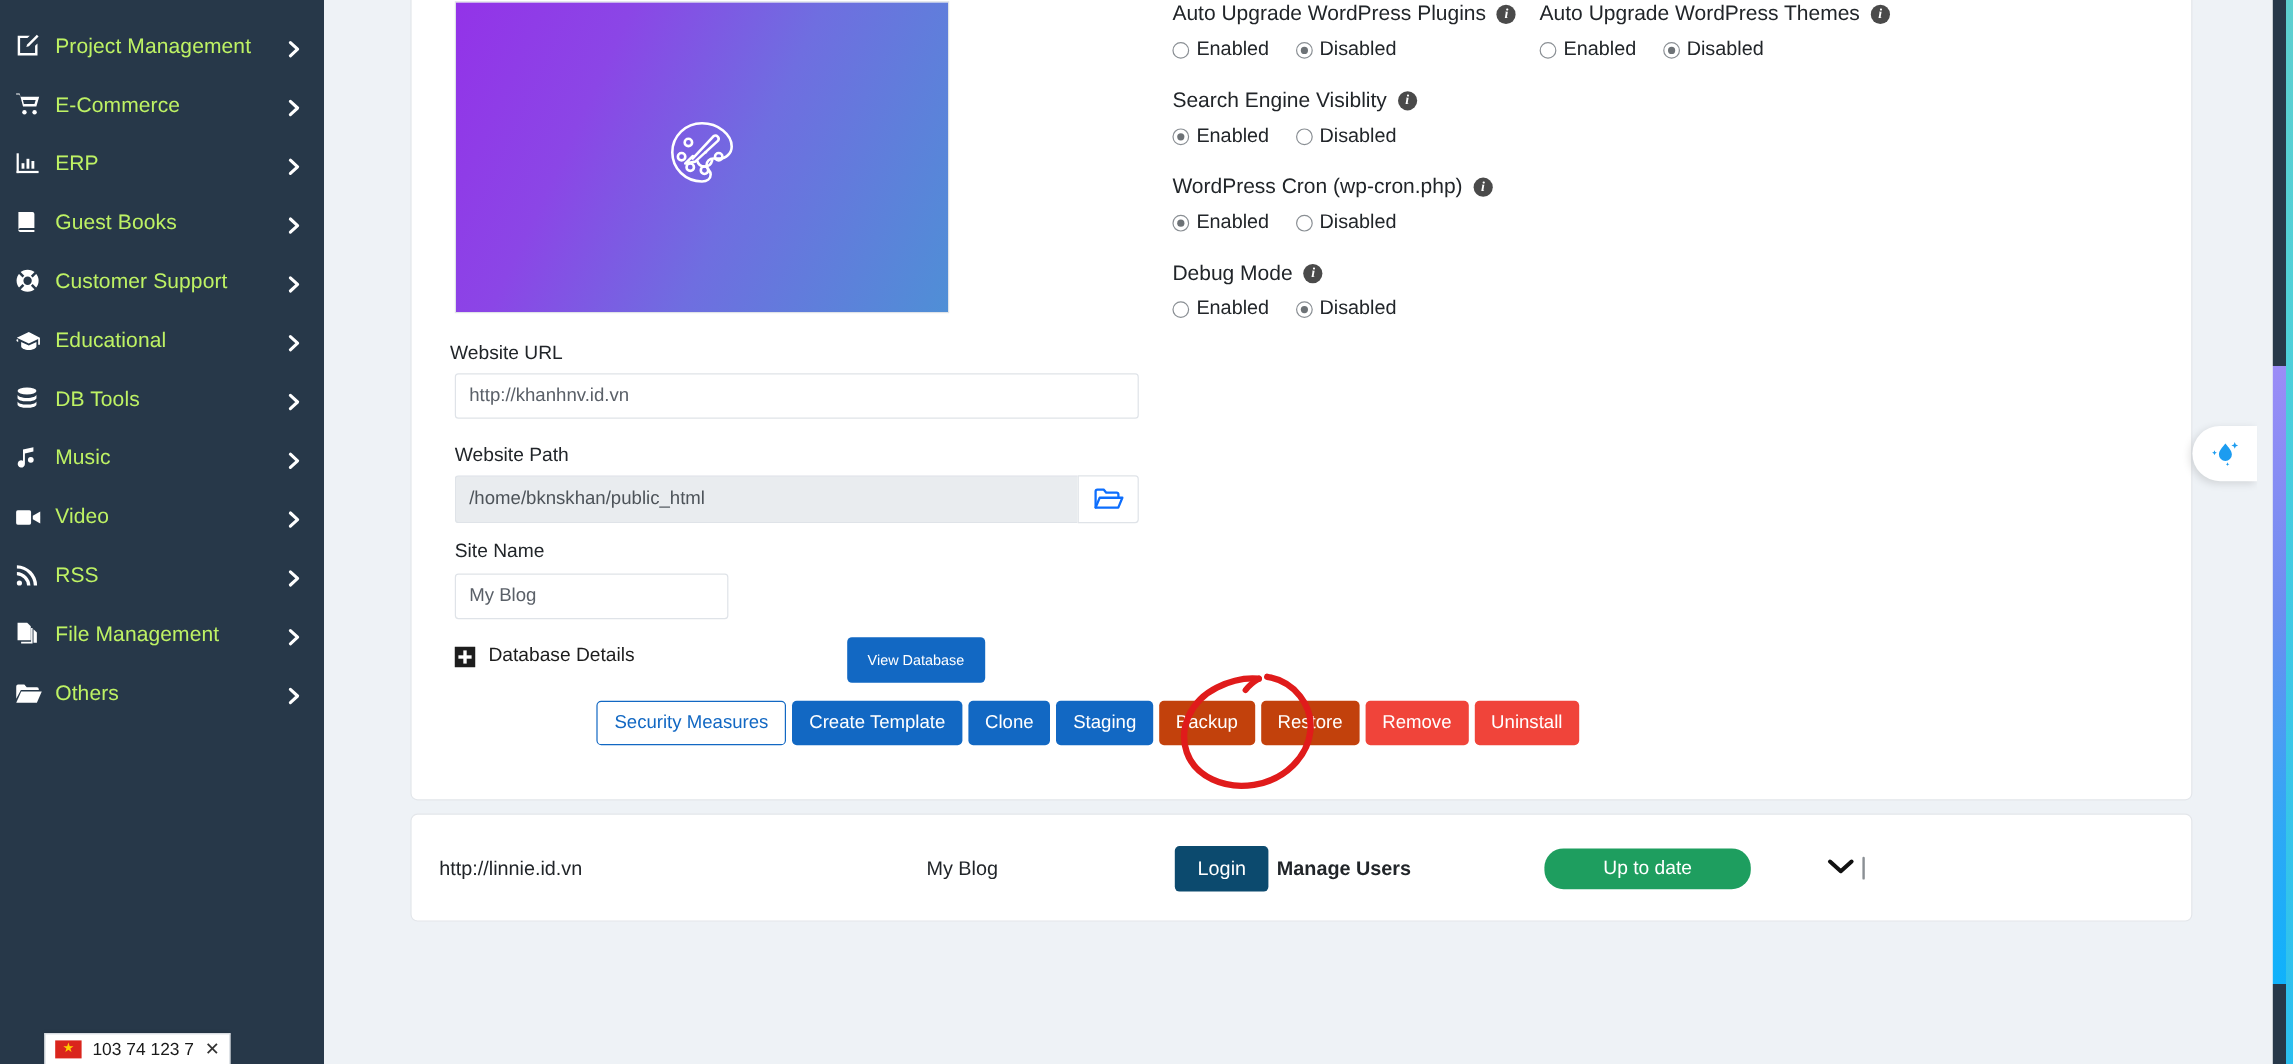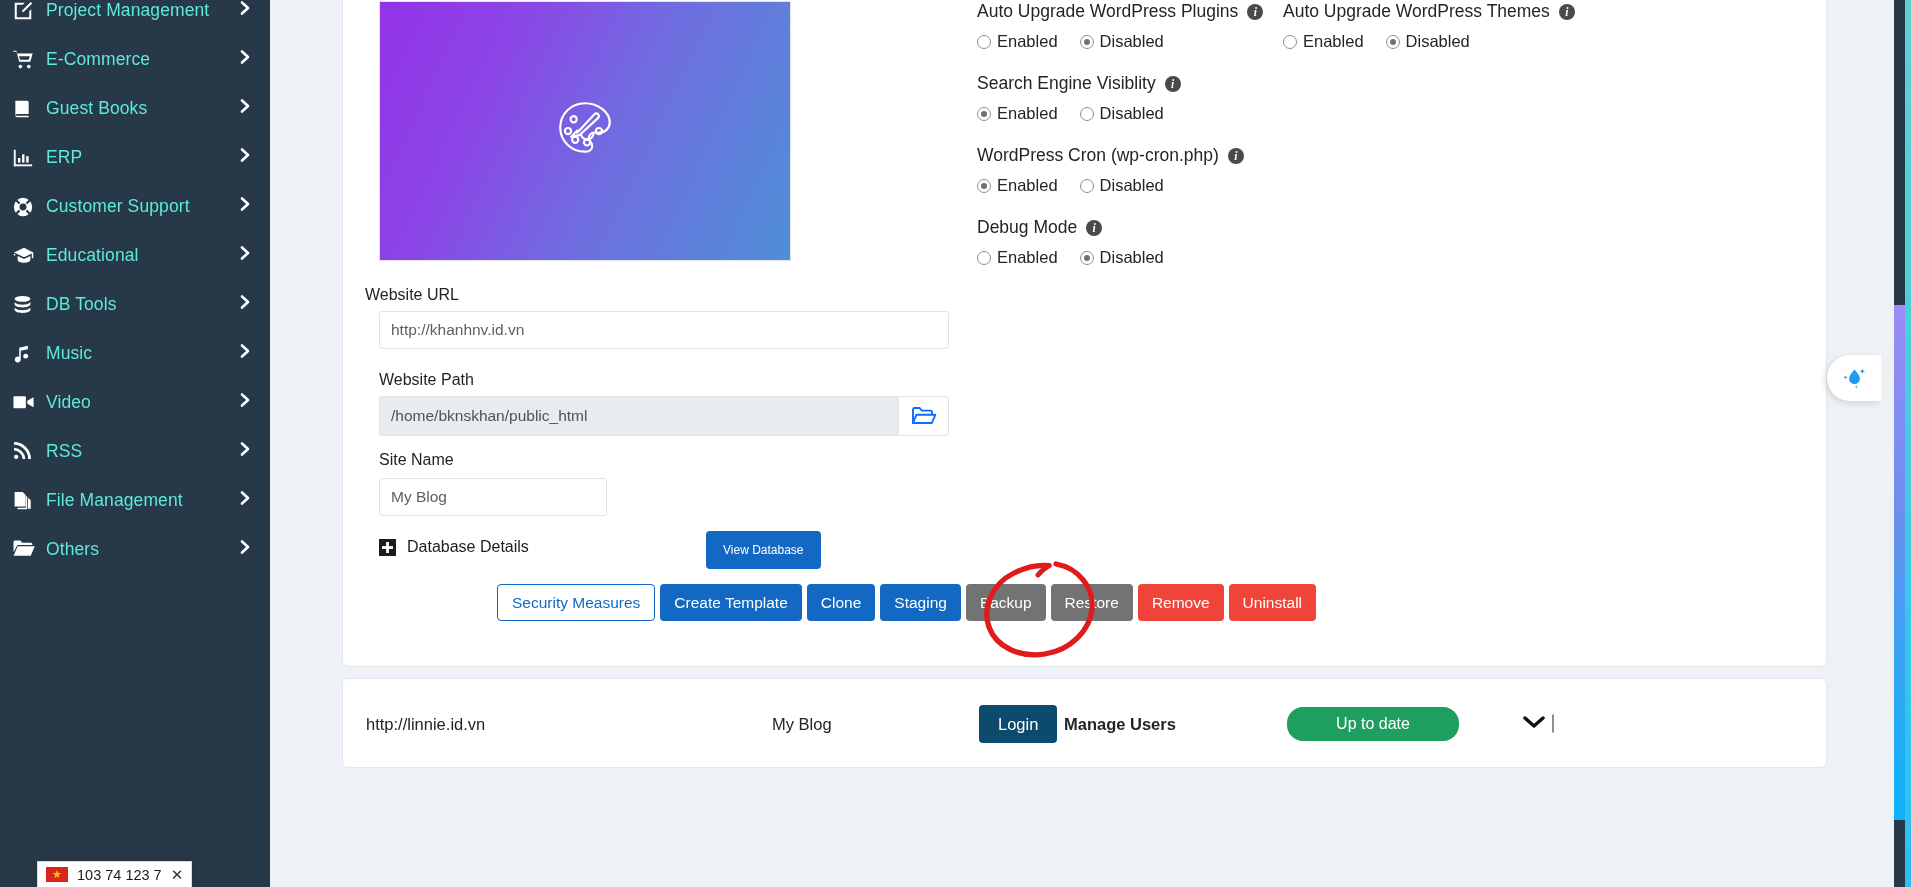--- a/index.html
+++ b/index.html
@@ -14,24 +14,24 @@
 
   
   #sidebar {
     position: absolute; left: 0; top: 0;
     width: 270px; height: 887px;
     background: #273849;
     overflow: hidden;
   }
   .nav-item {
     position: relative;
-    display: flex; align-items: flex-start;
+    display: flex; align-items: flex-end;
     height: 49px;
     padding: 0 18px 0 12px;
-    color: #5eead4;
+    color: #bef264;
     cursor: pointer;
     user-select: none;
   }
   .nav-ico {
     width: 34px; min-width: 34px;
     display: flex; align-items: center; justify-content: flex-start;
     color: #ffffff;
   }
   .nav-ico svg { display: block; }
   .nav-label {
@@ -112,21 +112,21 @@
     border-radius: 3px;
     background: #ffffff;
     display: flex; align-items: center;
     padding: 0 11px;
     font-size: 15.5px;
     color: #5a6068;
     font-family: "Liberation Sans", sans-serif;
   }
   .fld-input.readonly { background: #e9ecef; color: #4d5359; }
 
-  #lbl-url  { left: 22px; top: 535px; }
+  #lbl-url  { left: 32px; top: 535px; }
   #in-url   { left: 36px; top: 560px; width: 570px; }
   #lbl-path { left: 36px; top: 620px; }
   #path-wrap{ position: absolute; left: 36px; top: 645px; width: 570px; height: 40px; display: flex; }
   #in-path  { position: relative; left: 0; top: 0; flex: 1; height: 40px; border-right: none;
               border-radius: 3px 0 0 3px; }
   #btn-folder {
     width: 51px; height: 40px;
     border: 1px solid #dfe3e8;
     border-radius: 0 3px 3px 0;
     background: #ffffff;
@@ -158,21 +158,21 @@
     color: #ffffff;
     font-size: 15.5px;
     font-family: "Liberation Sans", sans-serif;
     cursor: pointer;
     white-space: nowrap;
     padding: 0 14px;
     height: 34px;
     display: inline-flex; align-items: center; justify-content: center;
   }
   .btn.blue   { background: #1268c3; }
-  .btn.green  { background: #737373; }
+  .btn.green  { background: #c2410c; }
   .btn.red    { background: #f0443a; }
   .btn.ghost  { background: #ffffff; color: #1268c3; border: 1px solid #1268c3; }
 
   #btn-viewdb {
     position: absolute; left: 363px; top: 780px;
     height: 38px; padding: 0 17px; font-size: 12px;
   }
 
   #action-bar {
     position: absolute; left: 154px; top: 833px;
@@ -333,43 +333,43 @@
           </span>
           <span class="nav-label">E-Commerce</span>
           <span class="nav-caret">
             <svg width="13" height="16" viewBox="0 0 13 16" fill="none" stroke="#fff" stroke-width="2.6" stroke-linecap="round" stroke-linejoin="round">
               <path d="M3 2.5 9 8l-6 5.5"></path>
             </svg>
           </span>
         </div>
         <div class="nav-item">
           <span class="nav-ico">
-            <svg width="20" height="22" viewBox="0 0 24 24" fill="#fff">
-              <path d="M4 2h14a2 2 0 0 1 2 2v14H6a2 2 0 0 0-2 2zm3 4h9v1.8H7zm0 4h9v1.8H7z"></path>
-              <path d="M4 19.5a2 2 0 0 0 2 2.5h14v-2H6a2 2 0 0 1-2-.5z"></path>
-            </svg>
-          </span>
-          <span class="nav-label">Guest Books</span>
-          <span class="nav-caret">
-            <svg width="13" height="16" viewBox="0 0 13 16" fill="none" stroke="#fff" stroke-width="2.6" stroke-linecap="round" stroke-linejoin="round">
-              <path d="M3 2.5 9 8l-6 5.5"></path>
-            </svg>
-          </span>
-        </div>
-        <div class="nav-item">
-          <span class="nav-ico">
             <svg width="22" height="22" viewBox="0 0 24 24" fill="none">
               <rect x="2" y="3" width="2" height="18" fill="#fff"></rect>
               <rect x="2" y="19" width="20" height="2" fill="#fff"></rect>
               <rect x="6.5" y="12" width="2.6" height="5" fill="#fff"></rect>
               <rect x="11" y="8" width="2.6" height="9" fill="#fff"></rect>
               <rect x="15.5" y="10" width="2.6" height="7" fill="#fff"></rect>
             </svg>
           </span>
           <span class="nav-label">ERP</span>
+          <span class="nav-caret">
+            <svg width="13" height="16" viewBox="0 0 13 16" fill="none" stroke="#fff" stroke-width="2.6" stroke-linecap="round" stroke-linejoin="round">
+              <path d="M3 2.5 9 8l-6 5.5"></path>
+            </svg>
+          </span>
+        </div>
+        <div class="nav-item">
+          <span class="nav-ico">
+            <svg width="20" height="22" viewBox="0 0 24 24" fill="#fff">
+              <path d="M4 2h14a2 2 0 0 1 2 2v14H6a2 2 0 0 0-2 2zm3 4h9v1.8H7zm0 4h9v1.8H7z"></path>
+              <path d="M4 19.5a2 2 0 0 0 2 2.5h14v-2H6a2 2 0 0 1-2-.5z"></path>
+            </svg>
+          </span>
+          <span class="nav-label">Guest Books</span>
           <span class="nav-caret">
             <svg width="13" height="16" viewBox="0 0 13 16" fill="none" stroke="#fff" stroke-width="2.6" stroke-linecap="round" stroke-linejoin="round">
               <path d="M3 2.5 9 8l-6 5.5"></path>
             </svg>
           </span>
         </div>
         <div class="nav-item">
           <span class="nav-ico">
             <svg width="22" height="22" viewBox="0 0 24 24" fill="none" stroke="#fff" stroke-width="2">
               <circle cx="12" cy="12" r="10" fill="#fff" stroke="none"></circle>

